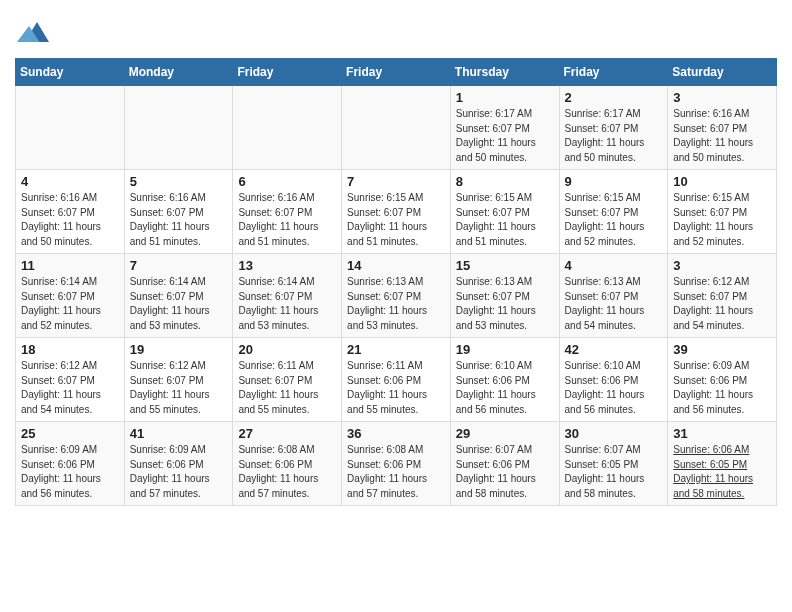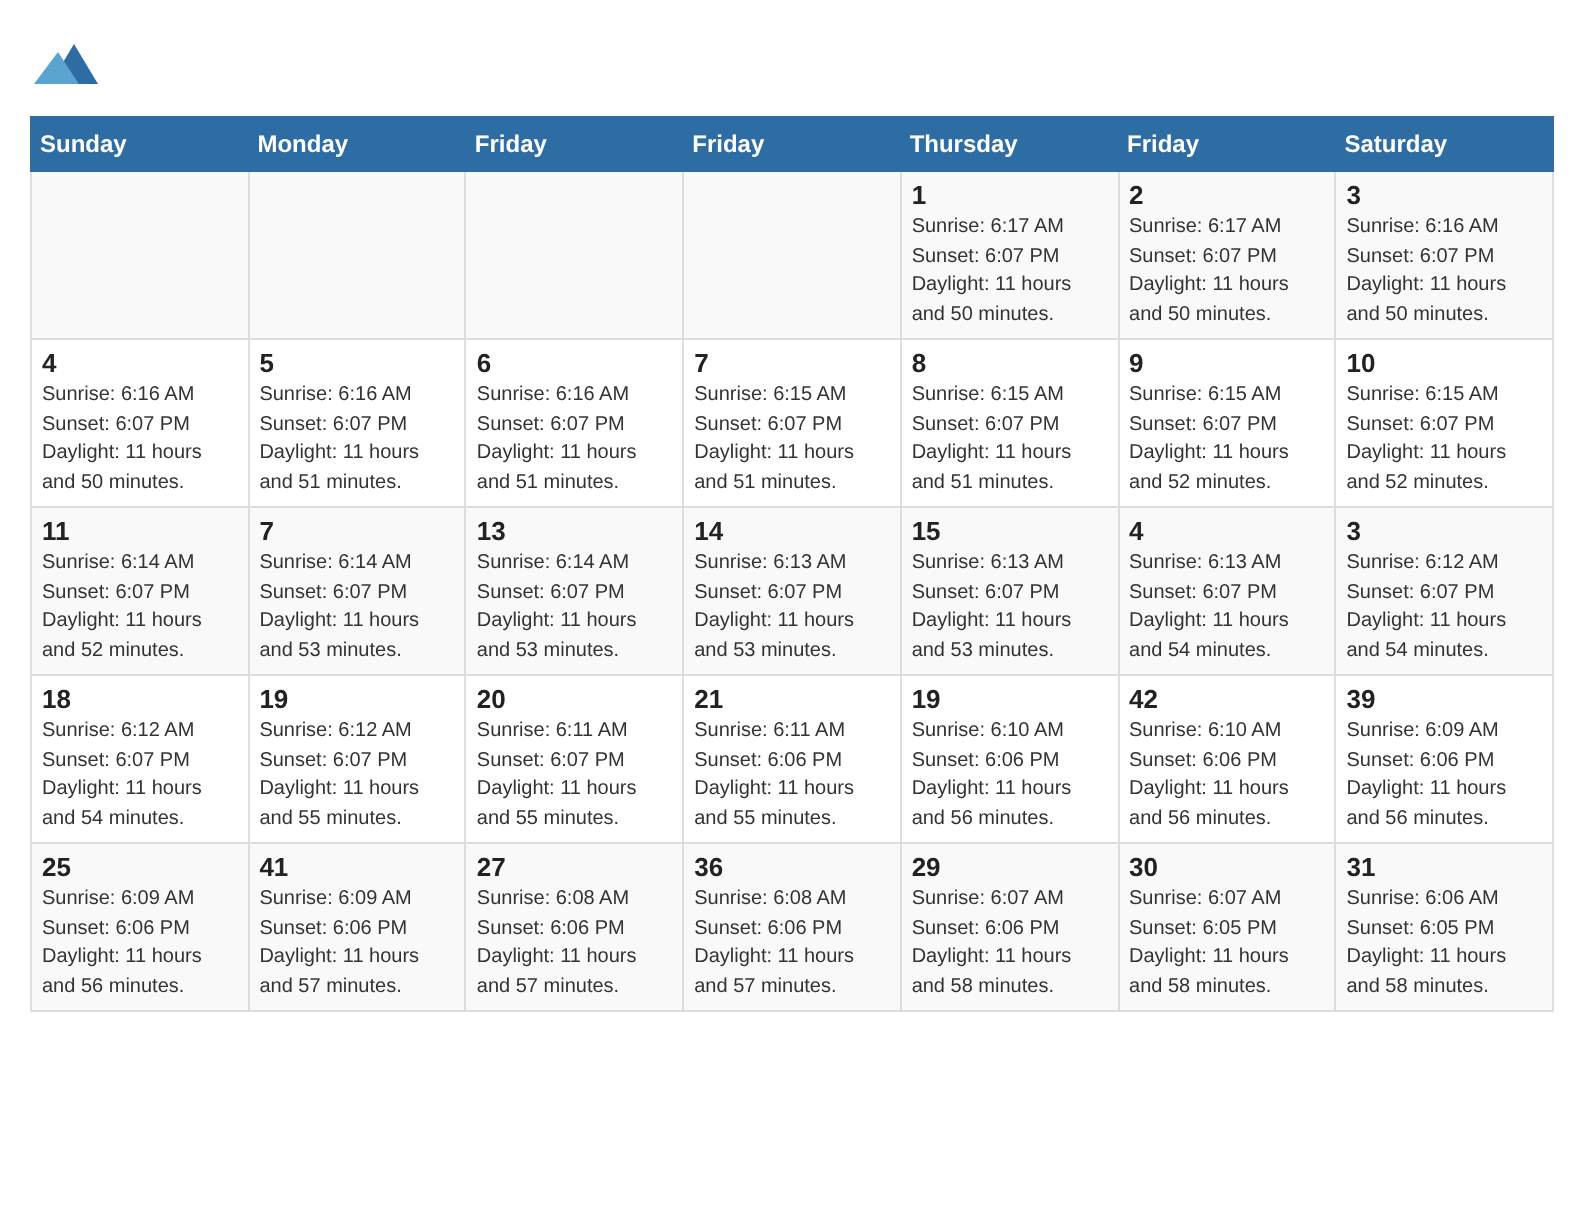--- a/index.html
+++ b/index.html
@@ -317,19 +317,19 @@
 Daylight: 11 hours and 58 minutes.</div>
         </td>
         <td>
           <span class="day-number">30</span>
           <div class="day-info" style="white-space: pre-line;">Sunrise: 6:07 AM
 Sunset: 6:05 PM
 Daylight: 11 hours and 58 minutes.</div>
         </td>
         <td>
           <span class="day-number">31</span>
-          <div class="day-info" style="white-space: pre-line;">Sunrise: 6:06 AM
+          <div class="day-info" style="white-space: pre-line; text-decoration: underline;">Sunrise: 6:06 AM
 Sunset: 6:05 PM
 Daylight: 11 hours and 58 minutes.</div>
         </td>
       </tr>
     </tbody>
 </table>
 
 </body></html>

